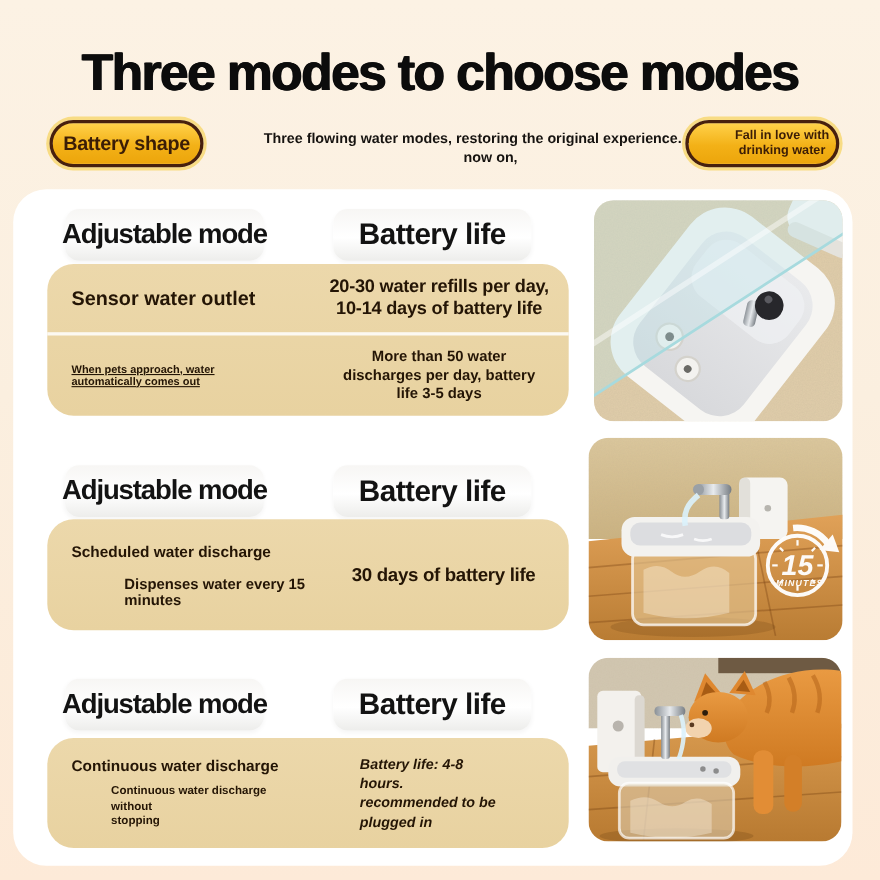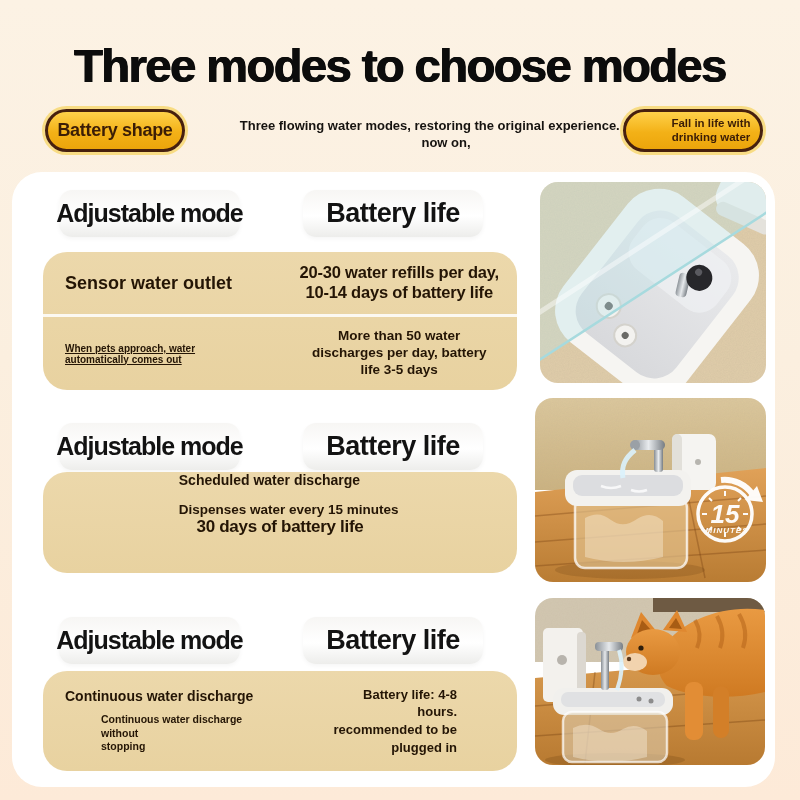--- a/index.html
+++ b/index.html
@@ -50,39 +50,39 @@
   .chip-battery span{font-size:27px;letter-spacing:-0.5px;}
   .c1a{left:59px;top:190px;} .c1b{left:303px;top:190px;width:180px;}
   .c2a{left:59px;top:423px;} .c2b{left:303px;top:423px;width:180px;}
   .c3a{left:59px;top:617px;} .c3b{left:303px;top:617px;width:180px;}
   
   .card{
     position:absolute;left:43px;width:474px;border-radius:24px;
     background:linear-gradient(180deg,#ecd8ab 0%,#e8d2a0 100%);
     color:#241505;box-sizing:border-box;
   }
-  .card1{top:252px;height:138px;display:flex;flex-direction:column;}
-  .card2{top:472px;height:101px;display:flex;align-items:center;flex-direction:column;}
+  .card1{top:240px;height:138px;display:flex;flex-direction:column;}
+  .card2{top:472px;height:101px;display:flex;align-items:center;}
   .card3{top:671px;height:100px;display:flex;align-items:center;gap:24px;}
   .row1{height:62px;display:flex;align-items:center;}
   .rowdiv{height:3px;background:rgba(255,255,255,0.85);}
   .row2{flex:1;display:flex;align-items:center;}
   .cell-l{width:46%;padding-left:22px;box-sizing:border-box;}
   .cell-r{width:54%;text-align:center;}
   .s1-title{font-size:18px;font-weight:800;}
   .s1-primary{font-size:16.5px;font-weight:800;line-height:1.2;letter-spacing:-0.2px;}
   .s1-small{font-size:10px;font-weight:700;text-decoration:underline;}
   .s1-secondary{font-size:13.5px;font-weight:800;line-height:1.25;}
   .col-l2{width:52%;padding-left:22px;box-sizing:border-box;}
   .col-r2{width:48%;text-align:center;}
   .s2-title{font-size:14px;font-weight:800;margin-bottom:14px;}
-  .s2-desc{font-size:13.5px;font-weight:800;}
+  .s2-desc{font-size:13.5px;font-weight:800;margin-left:48px;}
   .s2-primary{font-size:17px;font-weight:800;letter-spacing:-0.3px;}
   .col-l3{width:55%;padding-left:22px;box-sizing:border-box;}
-  .col-r3{width:45%;text-align:right;padding-right:60px;box-sizing:border-box;}
+  .col-r3{width:45%;padding-right:60px;box-sizing:border-box;font-style:italic;}
   .s3-title{font-size:14px;font-weight:800;margin-bottom:9px;}
   .s3-desc{font-size:10.5px;font-weight:700;line-height:1.3;}
   .s3-primary{font-size:13px;font-weight:800;line-height:1.35;}
   
   .photo{position:absolute;border-radius:18px;display:block;}
   .ph1{left:540px;top:182px;}
   .ph2{left:535px;top:398px;}
   .ph3{left:535px;top:598px;}
 </style>
 </head>
@@ -90,21 +90,21 @@
 
 <div class="page">
 
   <h1 class="title">Three modes to choose modes</h1>
   <div class="badge badge-left">
     <span>Battery shape</span>
   </div>
   <div class="subtitle preline">Three flowing water modes, restoring the original experience. from
 now on,</div>
   <div class="badge badge-right">
-    <span class="preline">Fall in life with
+    <span class="preline">Fall in love with
 drinking water</span>
   </div>
 
   <div class="panel"></div>
 
   <div class="chip chip-mode c1a">
     <span>Adjustable mode</span>
   </div>
   <div class="chip chip-battery c1b">
     <span>Battery life</span>

